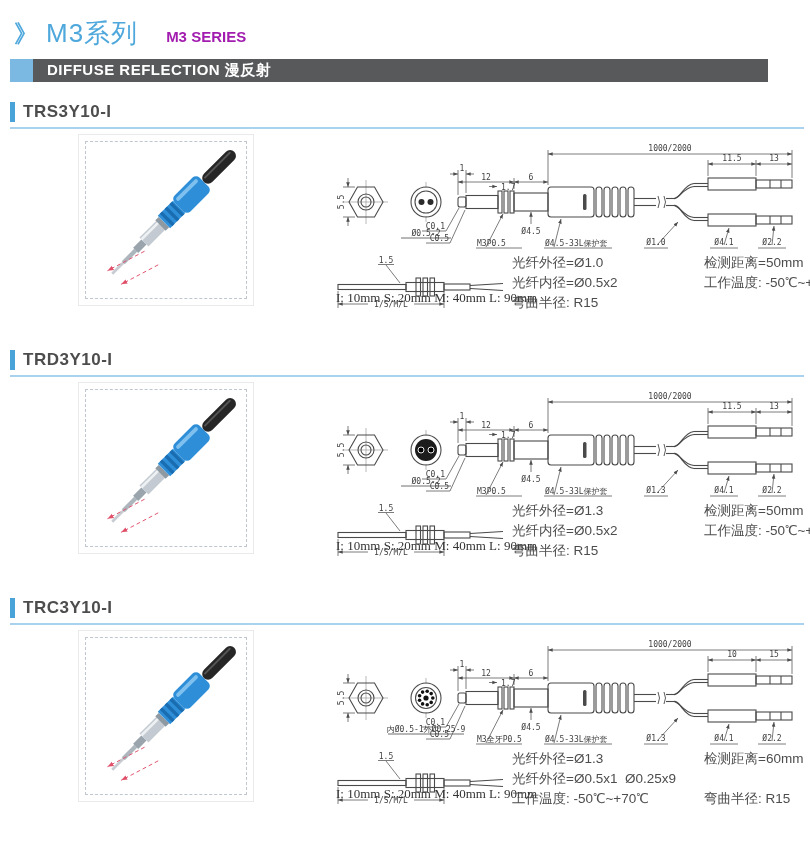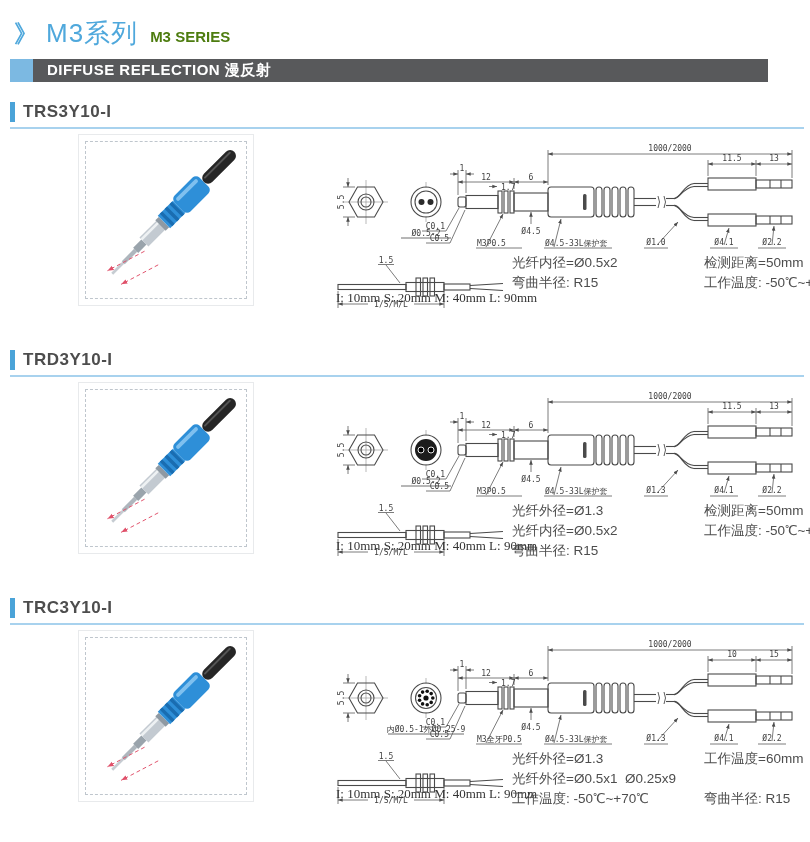--- a/index.html
+++ b/index.html
@@ -1,21 +1,21 @@
 <!DOCTYPE html>
 <html><head>
 <meta charset="utf-8">
 <style>
   html,body{margin:0;padding:0;background:#fff;}
   body{width:810px;height:842px;overflow:hidden;font-family:"Liberation Sans",sans-serif;position:relative;}
   
   .series-row{padding:16px 0 8px 14px;display:flex;align-items:baseline;gap:8px;}
   .chev{color:#4fa8dc;font-size:24px;font-weight:bold;}
   .series-cn{color:#4fa8dc;font-size:26px;font-weight:normal;letter-spacing:1px;}
-  .series-en{color:#4d7c0f;font-size:15px;font-weight:bold;margin-left:4px;}
+  .series-en{color:#a21caf;font-size:15px;font-weight:bold;margin-left:20px;}
   .band{margin-left:10px;width:758px;height:23px;background:#58595b;display:flex;align-items:center;}
   .band-sq{width:23px;height:23px;background:#7cb9e2;flex:0 0 auto;}
   .band-text{color:#fff;font-size:15px;font-weight:bold;margin-left:14px;letter-spacing:.5px;}
   
   .section{position:relative;height:232px;margin-top:16px;}
   .section:first-of-type{padding-left:20px;}
   .sec-head{position:absolute;left:10px;top:2px;display:flex;align-items:center;gap:8px;height:24px;}
   .sec-bar{width:5px;height:20px;background:#4aa3d8;}
   .sec-title{margin:0;font-size:17px;font-weight:600;color:#4d4d4d;letter-spacing:.5px;}
   .sec-underline{position:absolute;left:10px;right:6px;top:29px;border-top:2px solid #a8d2ee;}
@@ -263,20 +263,21 @@
   <svg class="draw-tip" viewBox="0 0 185 62">
     <use href="#g-tipd"></use>
     <g class="dtxt">
       <text x="58" y="8.5" text-anchor="middle">1.5</text>
       <text x="63" y="53" text-anchor="middle">I/S/M/L</text>
     </g>
   </svg>
   <div class="caption">I: 10mm S: 20mm M: 40mm L: 90mm</div>
   <div class="specs">
     <div class="specs-col c1">
+      <div class="spec-line">光纤外径=Ø1.0</div>
       <div class="spec-line">光纤内径=Ø0.5x2</div>
       <div class="spec-line">弯曲半径: R15</div>
     </div>
     <div class="specs-col">
       <div class="spec-line">检测距离=50mm</div>
       <div class="spec-line">工作温度: -50℃~+70℃</div>
       <div class="spec-line"></div>
     </div>
   </div>
 </div>
@@ -385,18 +386,18 @@
     </g>
   </svg>
   <div class="caption">I: 10mm S: 20mm M: 40mm L: 90mm</div>
   <div class="specs">
     <div class="specs-col c1">
       <div class="spec-line">光纤外径=Ø1.3</div>
       <div class="spec-line">光纤外径=Ø0.5x1  Ø0.25x9</div>
       <div class="spec-line">工作温度: -50℃~+70℃</div>
     </div>
     <div class="specs-col">
-      <div class="spec-line">工作温度=60mm</div>
+      <div class="spec-line">检测距离=60mm</div>
       <div class="spec-line"></div>
       <div class="spec-line">弯曲半径: R15</div>
     </div>
   </div>
 </div>
 
 </body></html>

